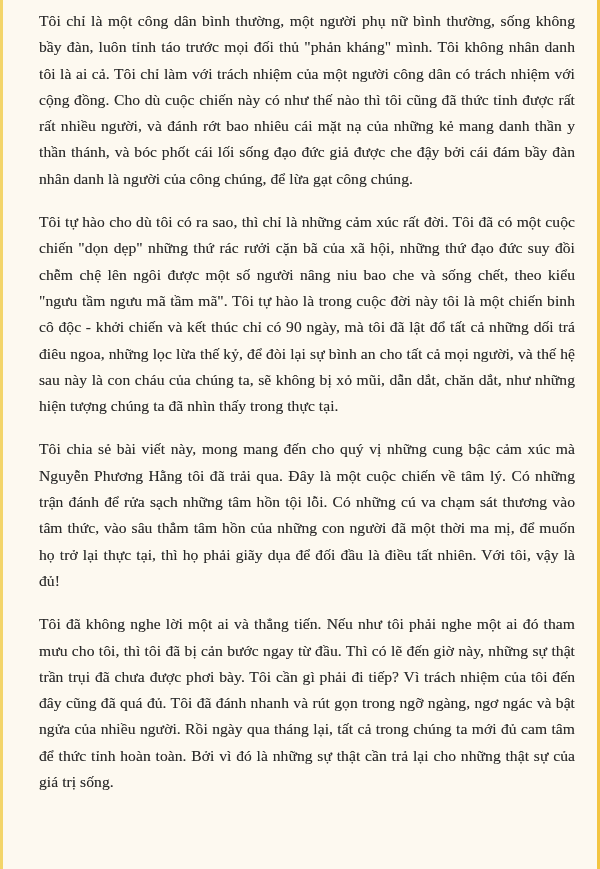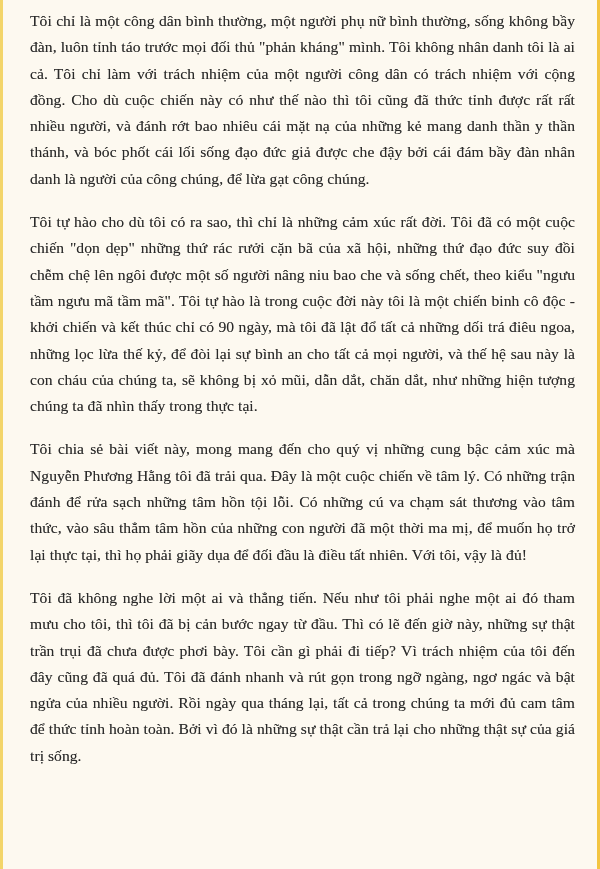--- a/index.html
+++ b/index.html
@@ -11,21 +11,21 @@
       background: #fdf9f0;
     }
     .page {
       position: relative;
       width: 600px;
       height: 869px;
       box-sizing: border-box;
       background: #fdf9f0;
       border-left: 3px solid #f3d56a;
       border-right: 3px solid #f3c542;
-      padding: 8px 22px 0 27px;
+      padding: 8px 22px 0 36px;
     }
     .para {
       margin: 0 0 17px 0;
       font-family: "Liberation Serif", "DejaVu Serif", serif;
       font-size: 15.6px;
       line-height: 26.3px;
       color: #2a2a2a;
       text-align: justify;
       text-shadow: 0 0 0.4px rgba(0,0,0,0.35);
       letter-spacing: 0.05px;

